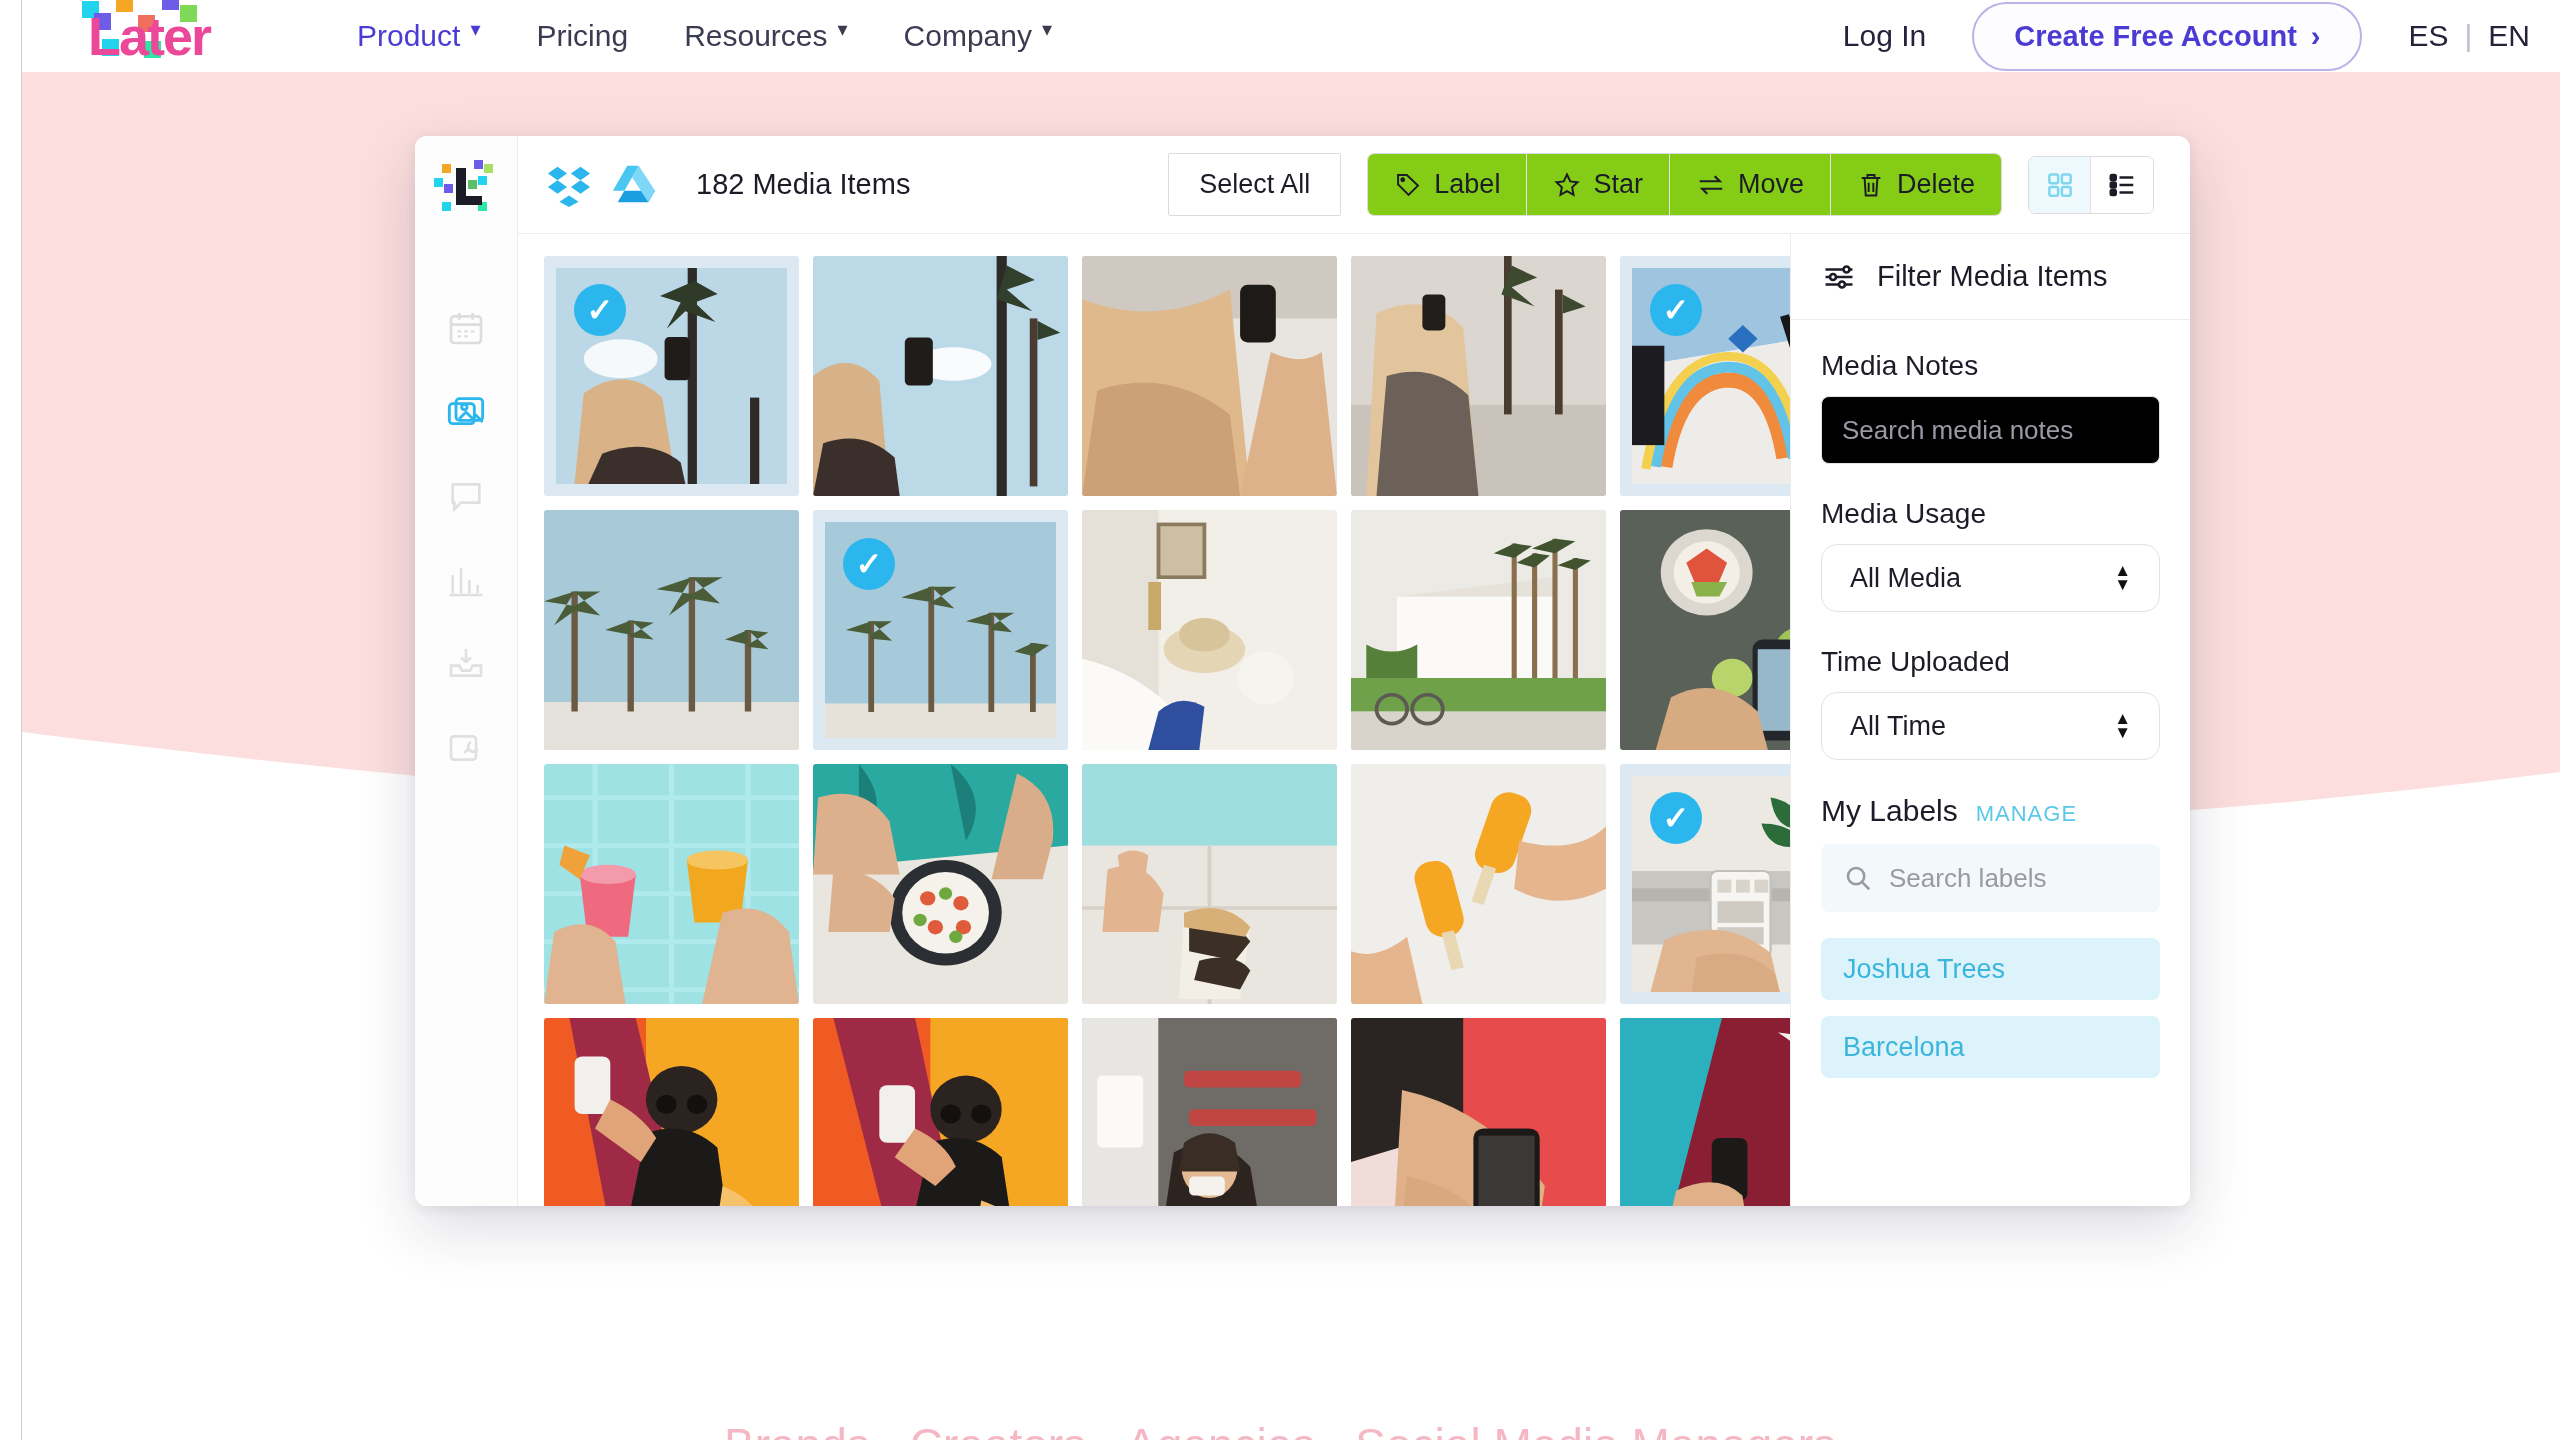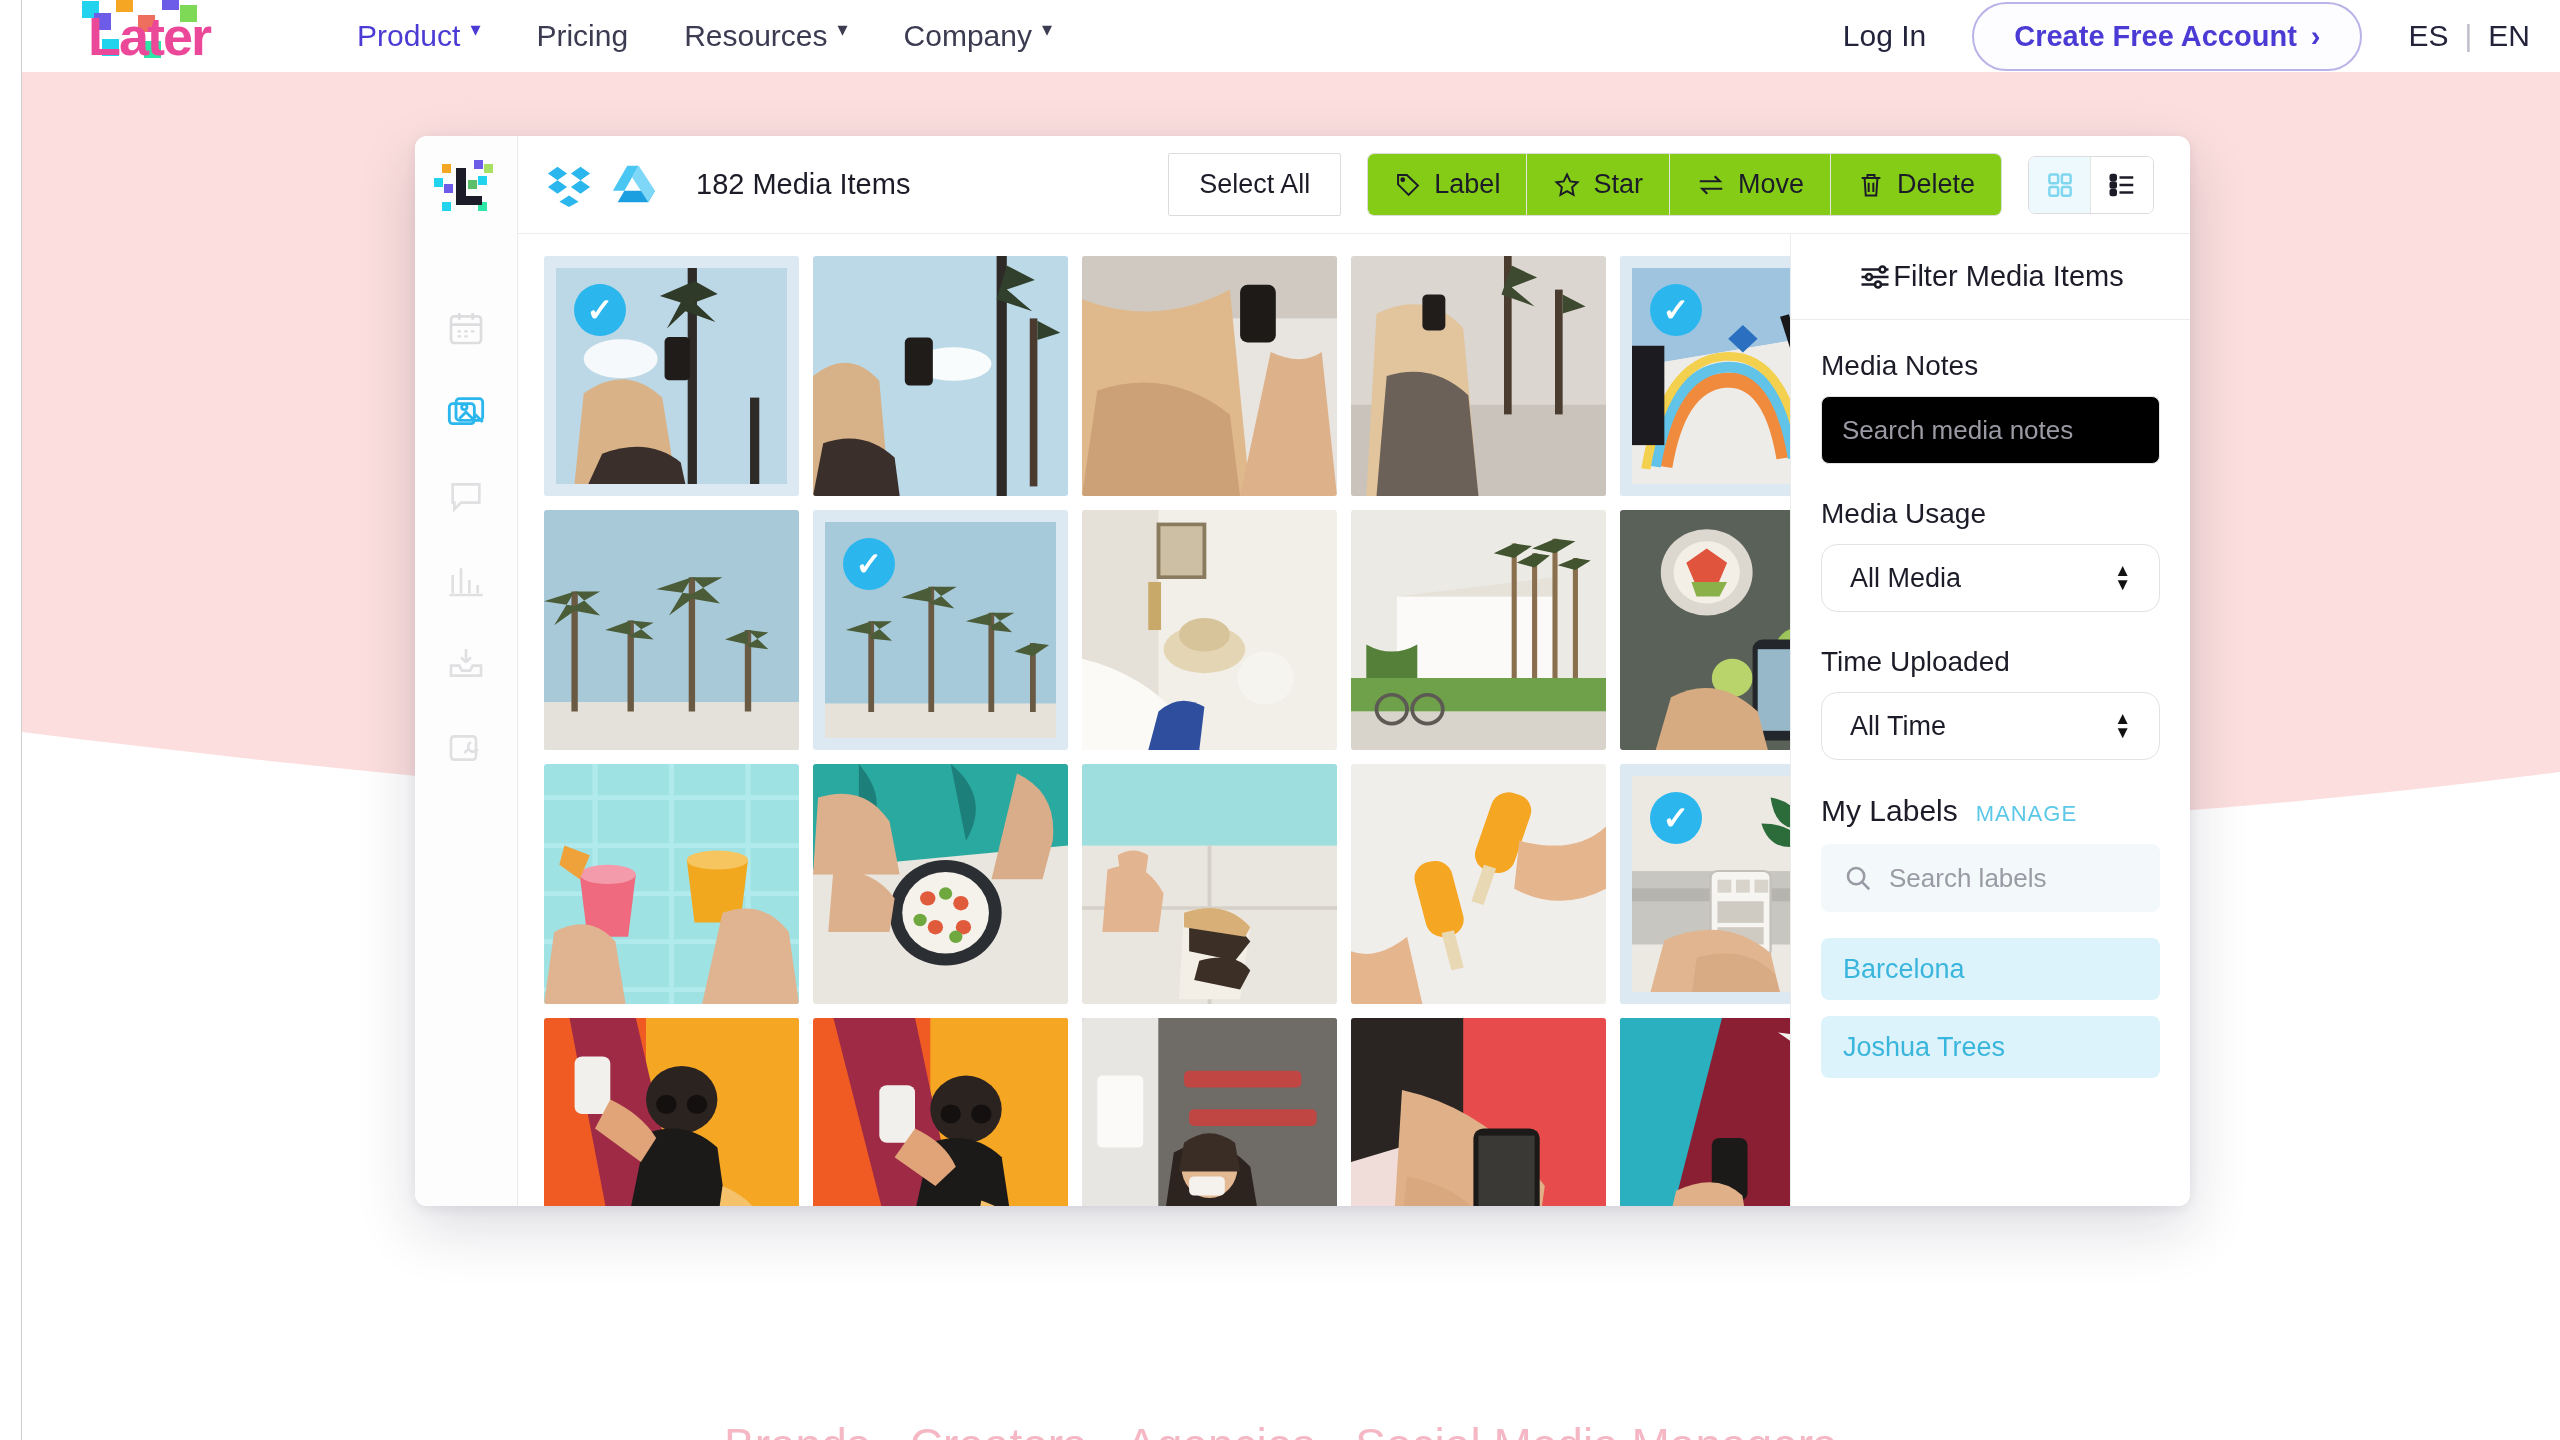--- a/index.html
+++ b/index.html
@@ -133,21 +133,21 @@
   }
   .cell.selected .check { left:30px; top:28px; }
 
   
   .filters {
     width:400px; flex:0 0 400px; border-left:1px solid #ececec; background:#fff;
     display:flex; flex-direction:column;
   }
   .filters-head {
     height:86px; border-bottom:1px solid #ececec; display:flex; align-items:center;
-    padding:0 30px;justify-content:center;
+    gap:20px; padding:0 30px;
   }
   .filters-head .ftitle { font-size:29px; color:#1c1c28; white-space:nowrap; }
   .filters-body { padding:30px 30px 0 30px; }
   .flabel { font-size:28px; color:#1c1c28; margin-bottom:14px; white-space:nowrap; }
   .finput {
     width:100%; height:68px; border:1px solid #e3e3e3; border-radius:8px;
     padding:0 20px; font-size:26px; color:#8b8b97; background:#000000;
     font-family:inherit; margin-bottom:34px;
   }
   .finput::placeholder { color:#9a9aa4; }
@@ -776,22 +776,22 @@
             </div>
 
             <div class="search-labels">
               <svg viewBox="0 0 24 24" width="30" height="30" fill="none" stroke="#9a9aa4" stroke-width="2">
                 <circle cx="10.5" cy="10.5" r="6.5"></circle>
                   <path d="M15.5 15.5L21 21"></path>
               </svg>
               <span class="ph">Search labels</span>
             </div>
 
+            <div class="label-chip">Joshua Trees</div>
             <div class="label-chip">Barcelona</div>
-            <div class="label-chip">Joshua Trees</div>
           </div>
         </div>
 
       </div>
     </div>
   </div>
 
   <div class="bottom-text">
     <span>Brands</span>
     <span>Creators</span>

